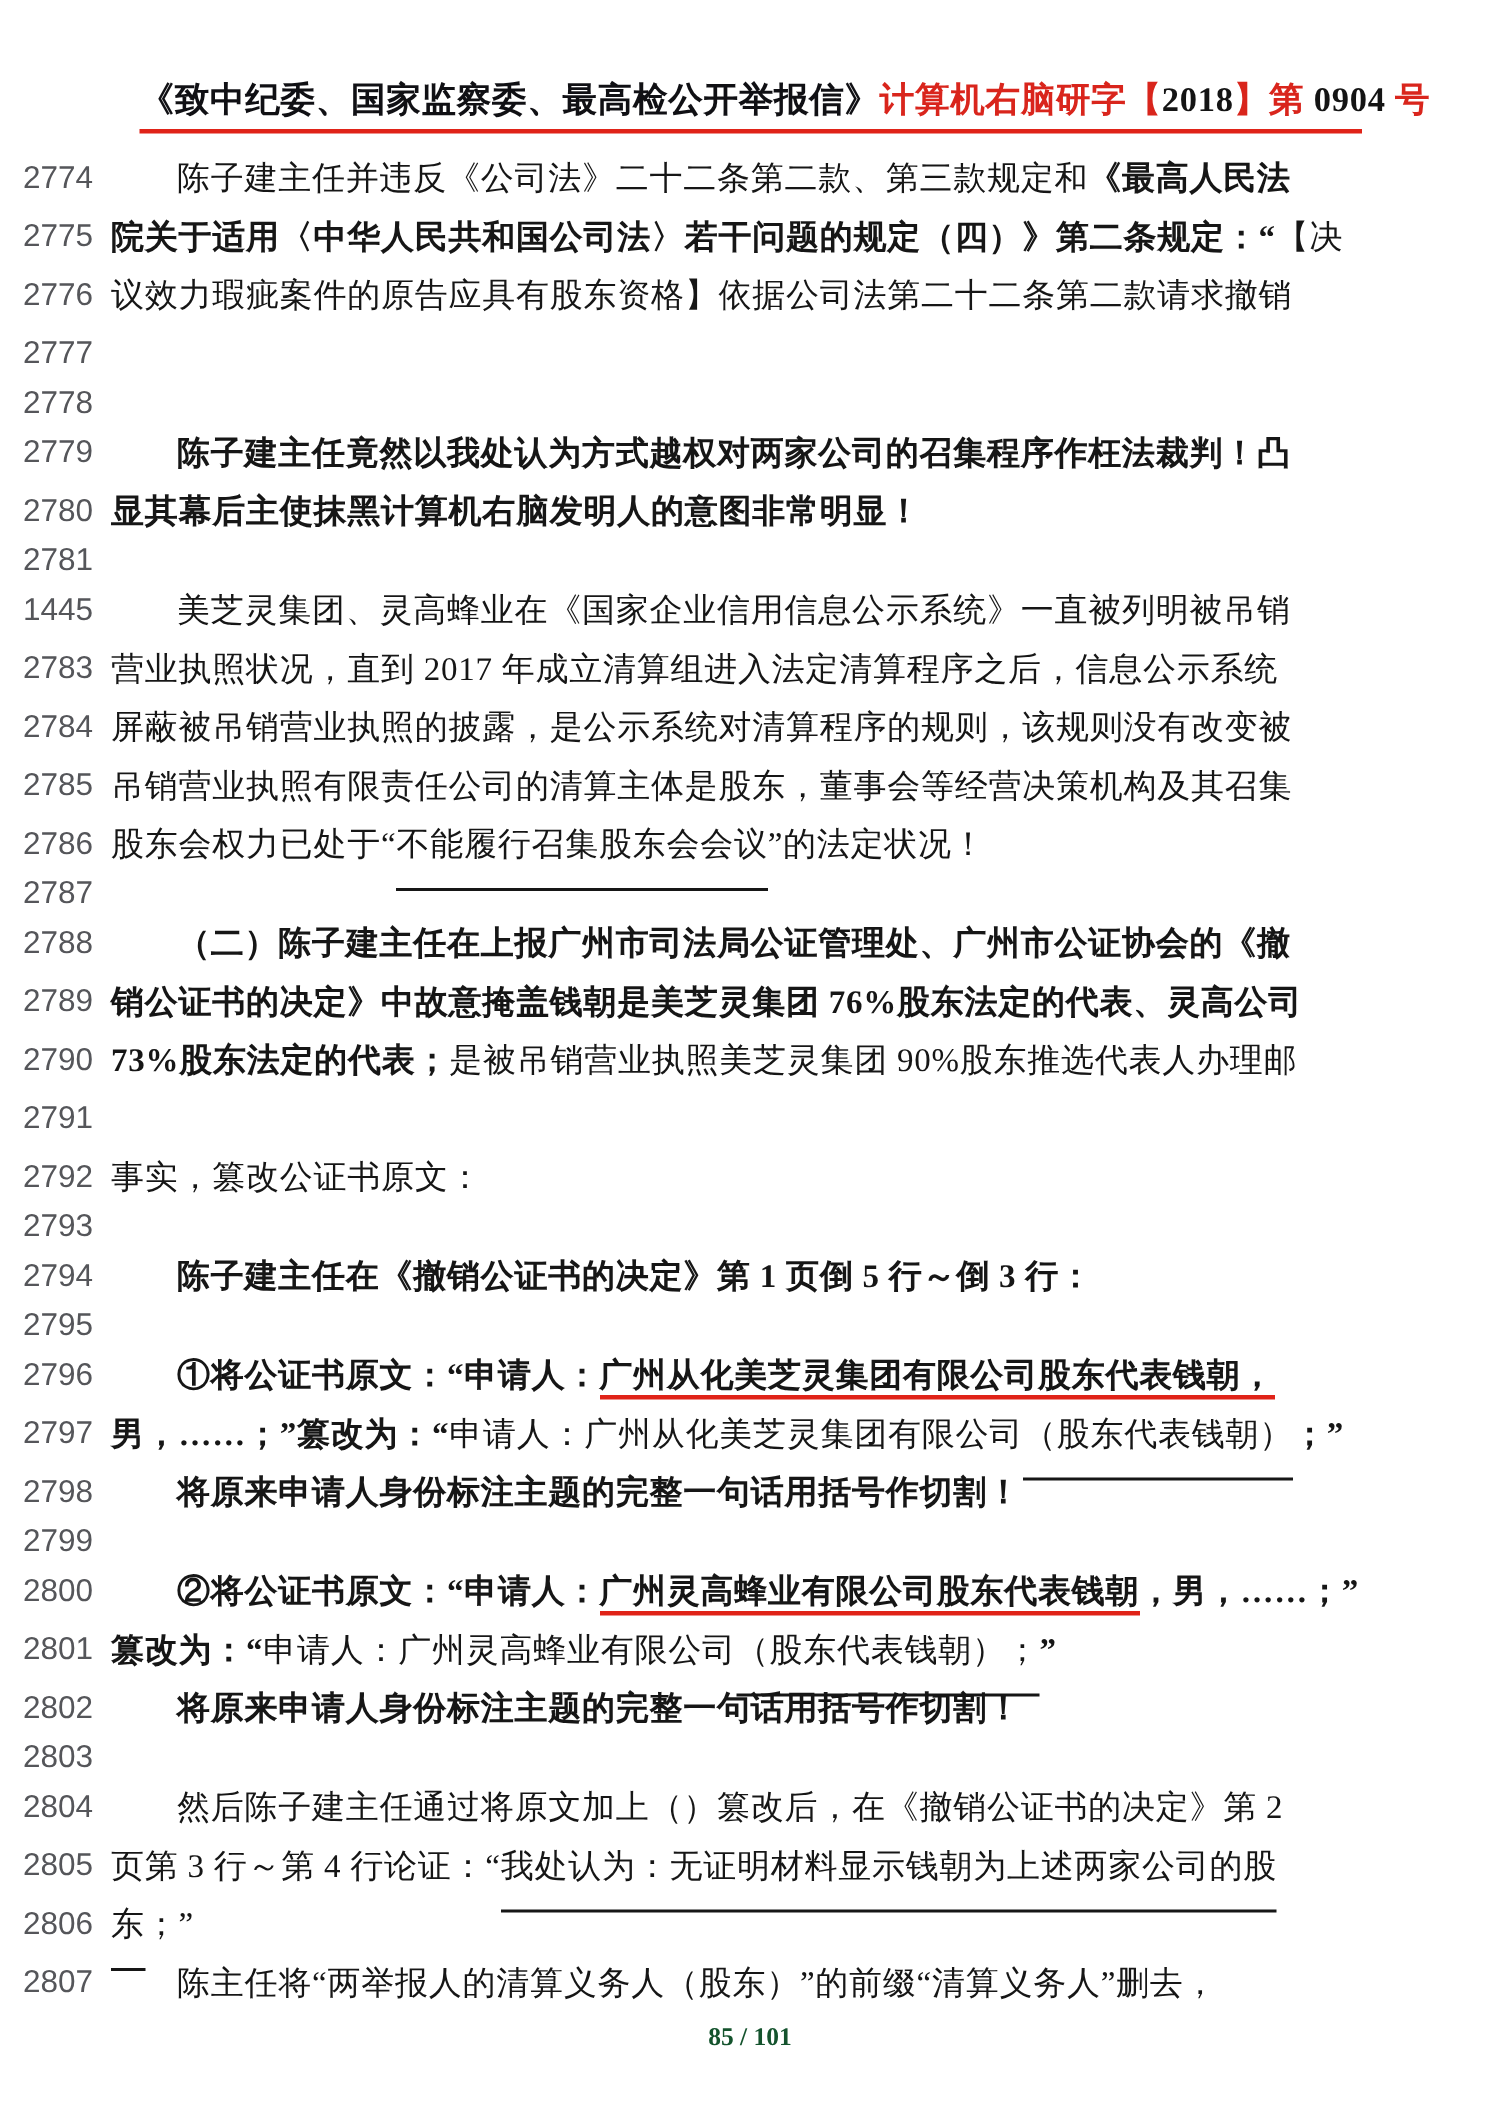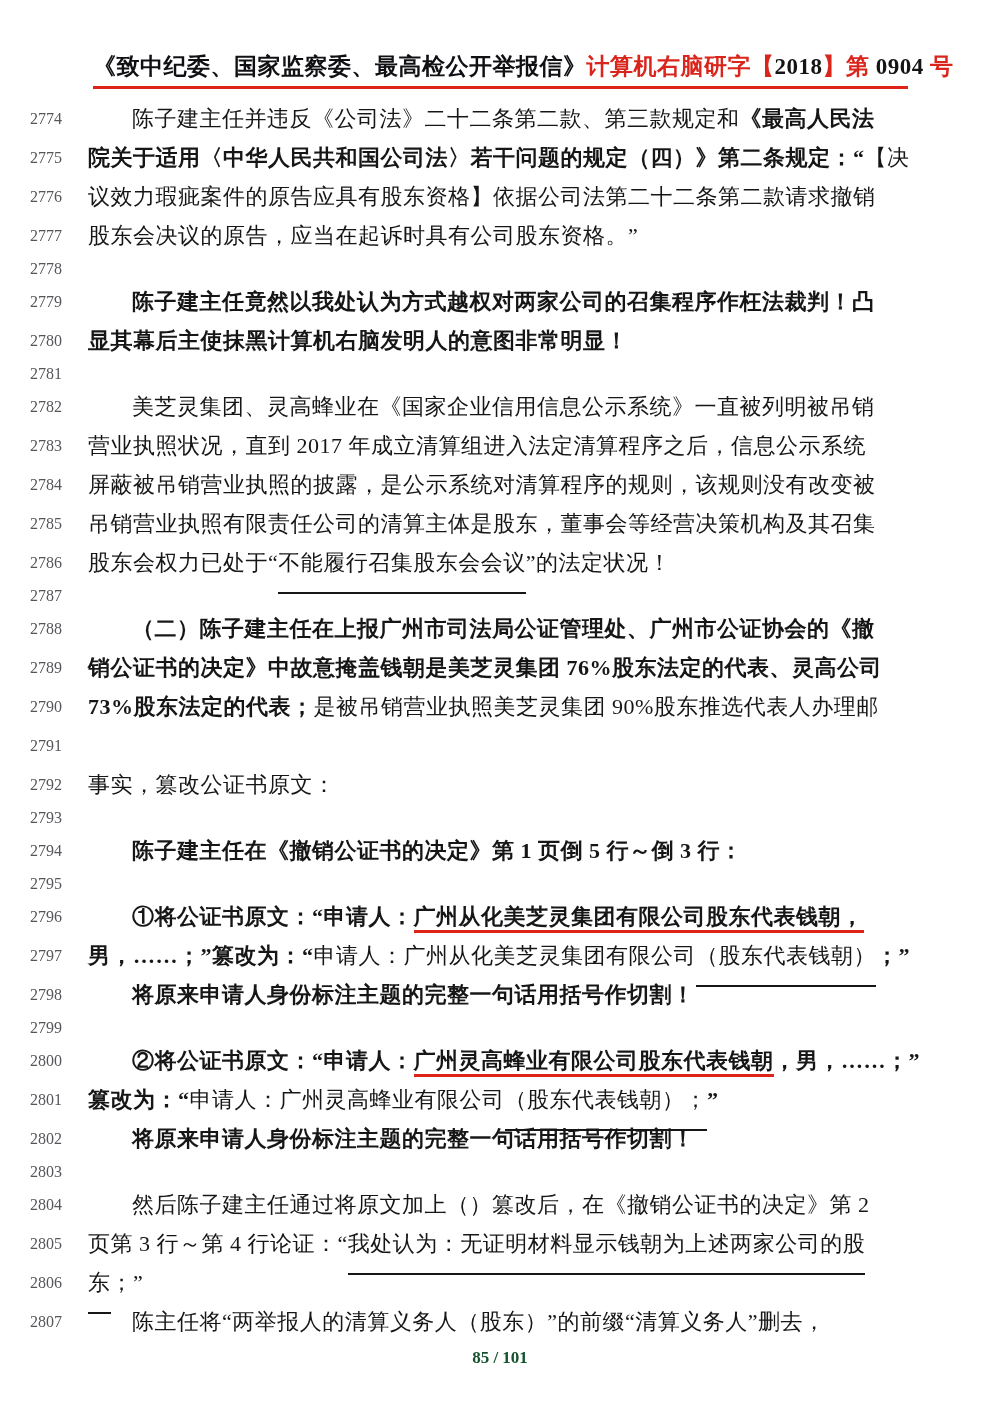--- a/index.html
+++ b/index.html
@@ -25,25 +25,25 @@
   .hdr-num{font-weight:700;font-size:23px;white-space:nowrap;letter-spacing:.5px;text-align:right;}
   .hdr-num .red{color:#D9251C;}
   .hdr-num .blk{color:#141414;}
 
   
   .doc{margin-top:10px;}
   .line{display:flex;align-items:center;min-height:39px;}
   .line.blank{min-height:27px;}
   .num{
     width:62px;flex-shrink:0;text-align:right;
-    font-family:Liberation Serif, serif;
-    font-size:16px;color:#55565A;line-height:1;
+    font-family:Liberation Sans, sans-serif;
+    font-size:21px;color:#55565A;line-height:1;
   }
   .content{
-    display:block;flex:1;margin-left:26px;margin-right:66px;
+    display:block;flex:1;margin-left:12px;margin-right:66px;
     font-size:22px;line-height:1.25;letter-spacing:.5px;white-space:nowrap;
   }
   .line.indent .content{text-indent:2em;}
   .b{font-weight:700;}
   .u-black{border-bottom:2px solid #161616;padding-bottom:17px;}
   .u-red{border-bottom:3px solid #E02318;padding-bottom:1px;}
 
   
   .ftr{
     position:absolute;left:0;right:0;top:1348px;
@@ -68,40 +68,39 @@
       <div class="line">
         <span class="num">2775</span>
         <span class="content"><span class="b">院关于适用〈中华人民共和国公司法〉若干问题的规定（四）》第二条规定：“</span><span>【决</span></span>
       </div>
       <div class="line">
         <span class="num">2776</span>
         <span class="content"><span>议效力瑕疵案件的原告应具有股东资格】依据公司法第二十二条第二款请求撤销</span></span>
       </div>
       <div class="line">
         <span class="num">2777</span>
-        <span class="content"><span>股东会决议的原告，应当在起诉时具有公司股东资格。”</span></span>
       </div>
       <div class="line blank">
         <span class="num">2778</span>
         <span class="content"></span>
       </div>
       <div class="line indent">
         <span class="num">2779</span>
         <span class="content"><span class="b">陈子建主任竟然以我处认为方式越权对两家公司的召集程序作枉法裁判！凸</span></span>
       </div>
       <div class="line">
         <span class="num">2780</span>
         <span class="content"><span class="b">显其幕后主使抹黑计算机右脑发明人的意图非常明显！</span></span>
       </div>
       <div class="line blank">
         <span class="num">2781</span>
         <span class="content"></span>
       </div>
       <div class="line indent">
-        <span class="num">2782</span>
+        <span class="num">1445</span>
         <span class="content"><span>美芝灵集团、灵高蜂业在《国家企业信用信息公示系统》一直被列明被吊销</span></span>
       </div>
       <div class="line">
         <span class="num">2783</span>
         <span class="content"><span>营业执照状况，直到 2017 年成立清算组进入法定清算程序之后，信息公示系统</span></span>
       </div>
       <div class="line">
         <span class="num">2784</span>
         <span class="content"><span>屏蔽被吊销营业执照的披露，是公示系统对清算程序的规则，该规则没有改变被</span></span>
       </div>

